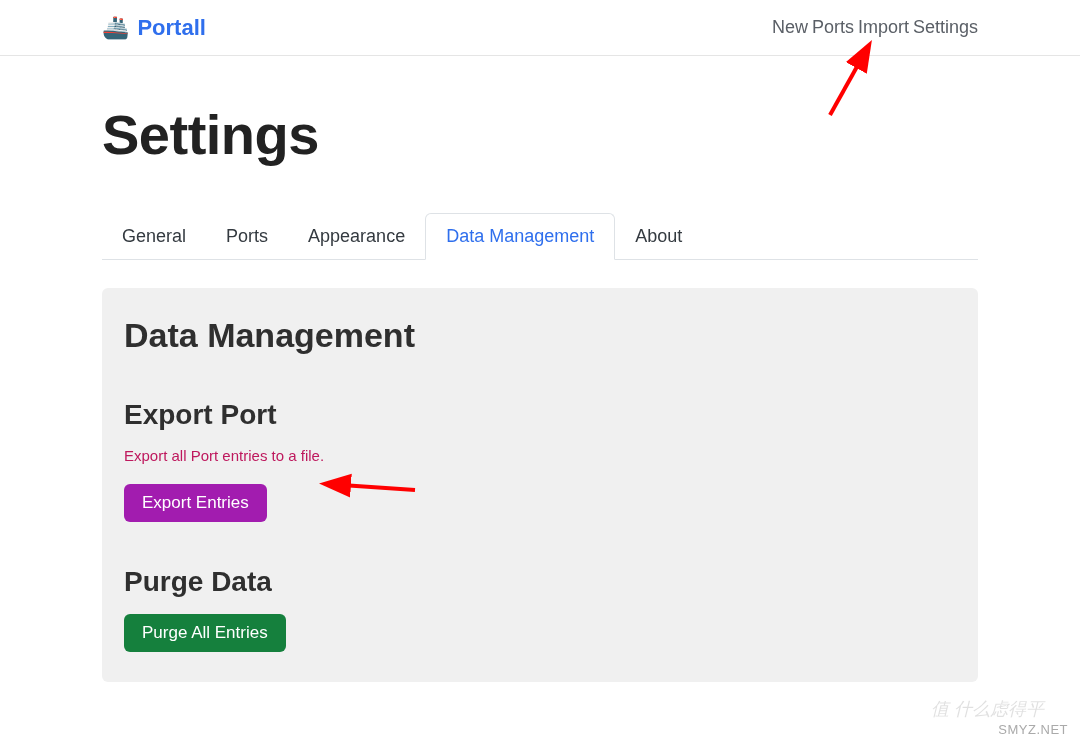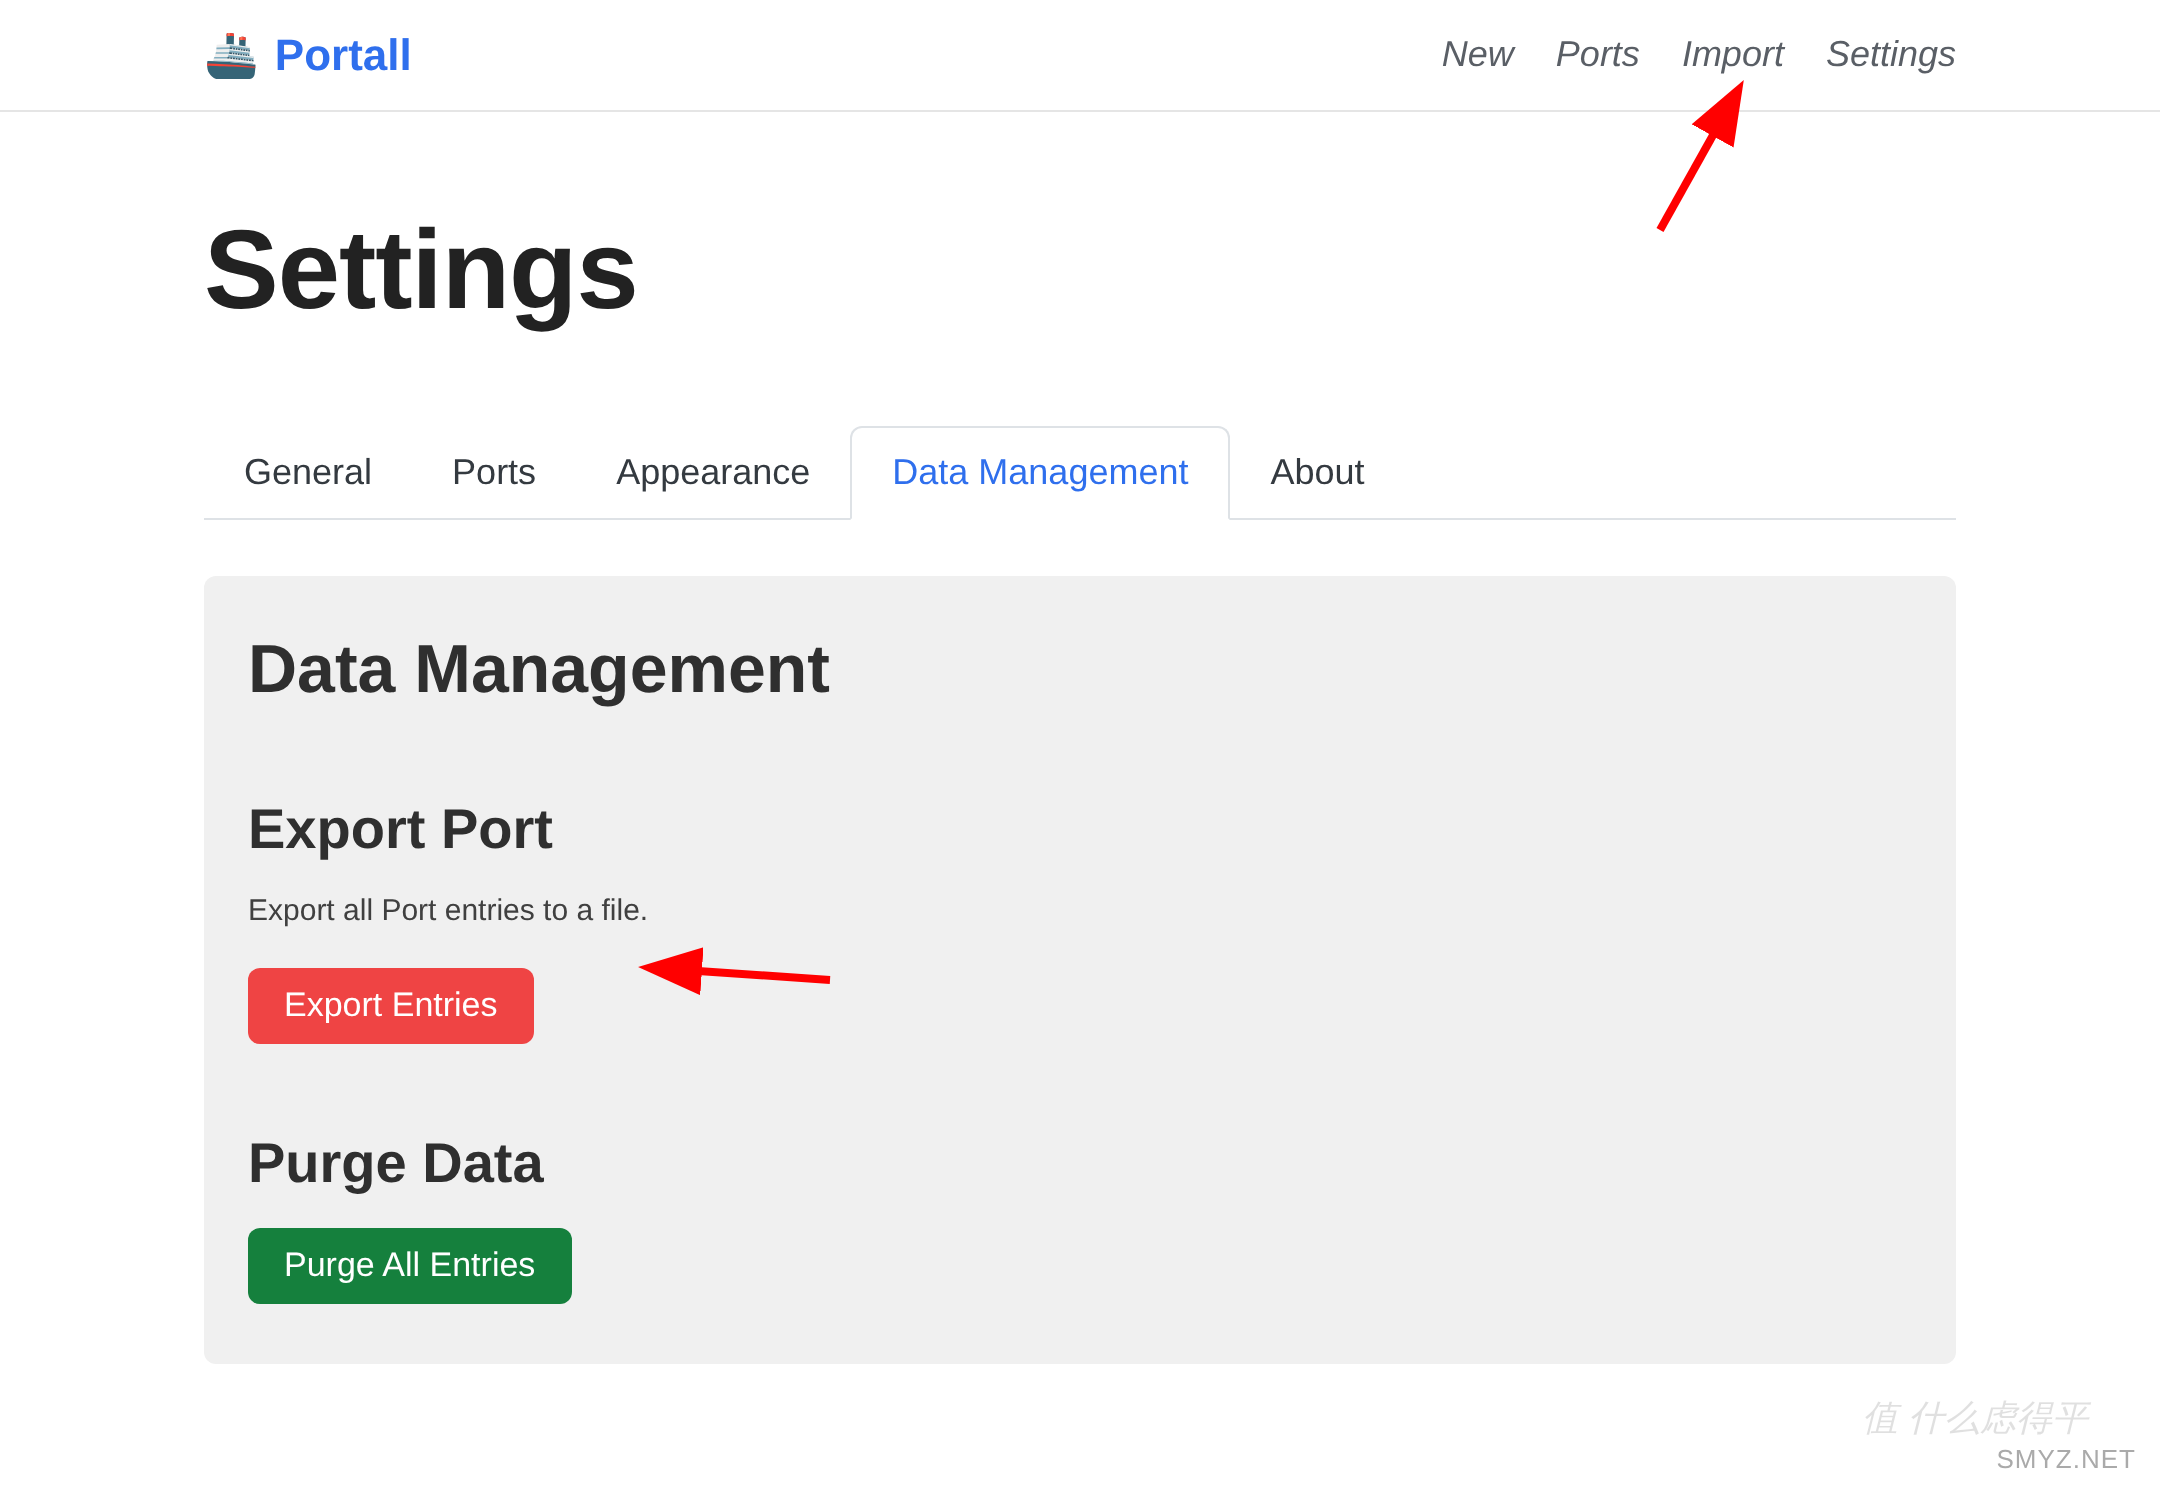--- a/index.html
+++ b/index.html
@@ -1,33 +1,33 @@
 <!DOCTYPE html>
 <html><head>
 <meta charset="utf-8">
 <style>
   * { box-sizing: border-box; margin: 0; padding: 0; }
   html, body { width: 1080px; height: 743px; font-family: "Segoe UI", -apple-system, Arial, sans-serif; background:#fff; color:#212529; overflow:hidden; }
   .navbar { height:56px; display:flex; align-items:center; justify-content:space-between; padding:0 102px; border-bottom:1px solid #e5e5e5; }
   .brand { display:flex; align-items:center; gap:8px; font-weight:700; font-size:22px; color:#2f6fed; text-decoration:none; }
   .brand .emoji { font-size:22px; }
-  .navlinks { display:flex; gap:21px;font-style:italic; }
+  .navlinks { display:flex; gap:4px; }
   .navlinks a { color:#5a5f66; font-size:18px; text-decoration:none; }
   .container { padding: 46px 102px 0 102px; width:100%; }
   h1.page-title { font-size:56px; font-weight:700; color:#222; letter-spacing:-0.5px; margin-bottom:46px; }
   .tabs { display:flex; border-bottom:1px solid #dee2e6;align-items:center; }
   .tab { padding:12px 20px; font-size:18px; color:#343a40; background:transparent; border:none; cursor:pointer; border-top-left-radius:6px; border-top-right-radius:6px; }
   .tab.active { color:#2f6fed; background:#fff; border:1px solid #dee2e6; border-bottom:1px solid #fff; margin-bottom:-1px; }
   .panel { background:#f0f0f0; border-radius:6px; padding:28px 22px 30px 22px; margin-top:28px; }
   .panel h2 { font-size:34px; font-weight:700; color:#2f2f2f; margin-bottom:44px; }
   .section h3 { font-size:28px; font-weight:700; color:#2f2f2f; margin-bottom:16px; }
-  .section p { font-size:15px; color:#404040; margin-bottom:20px; }
+  .section p { font-size:15px; color:#be185d; margin-bottom:20px; }
   .section { margin-bottom:44px; }
   .btn { display:inline-block; font-size:17px; padding:9px 18px; border:none; border-radius:6px; color:#fff; cursor:pointer; }
-  .btn-primary { background:#ef4444; }
+  .btn-primary { background:#a21caf; }
   .btn-danger { background:#15803d; }
   .annotation { position:absolute; pointer-events:none; }
   .watermark { position:absolute; right:12px; bottom:6px; font-size:13px; color:#aaa; letter-spacing:0.5px; }
   .watermark2 { position:absolute; right:36px; bottom:22px; font-size:18px; color:rgba(0,0,0,0.12);font-style:italic; }
 </style>
 </head>
 <body>
 
 <div class="navbar">
   <a class="brand">

